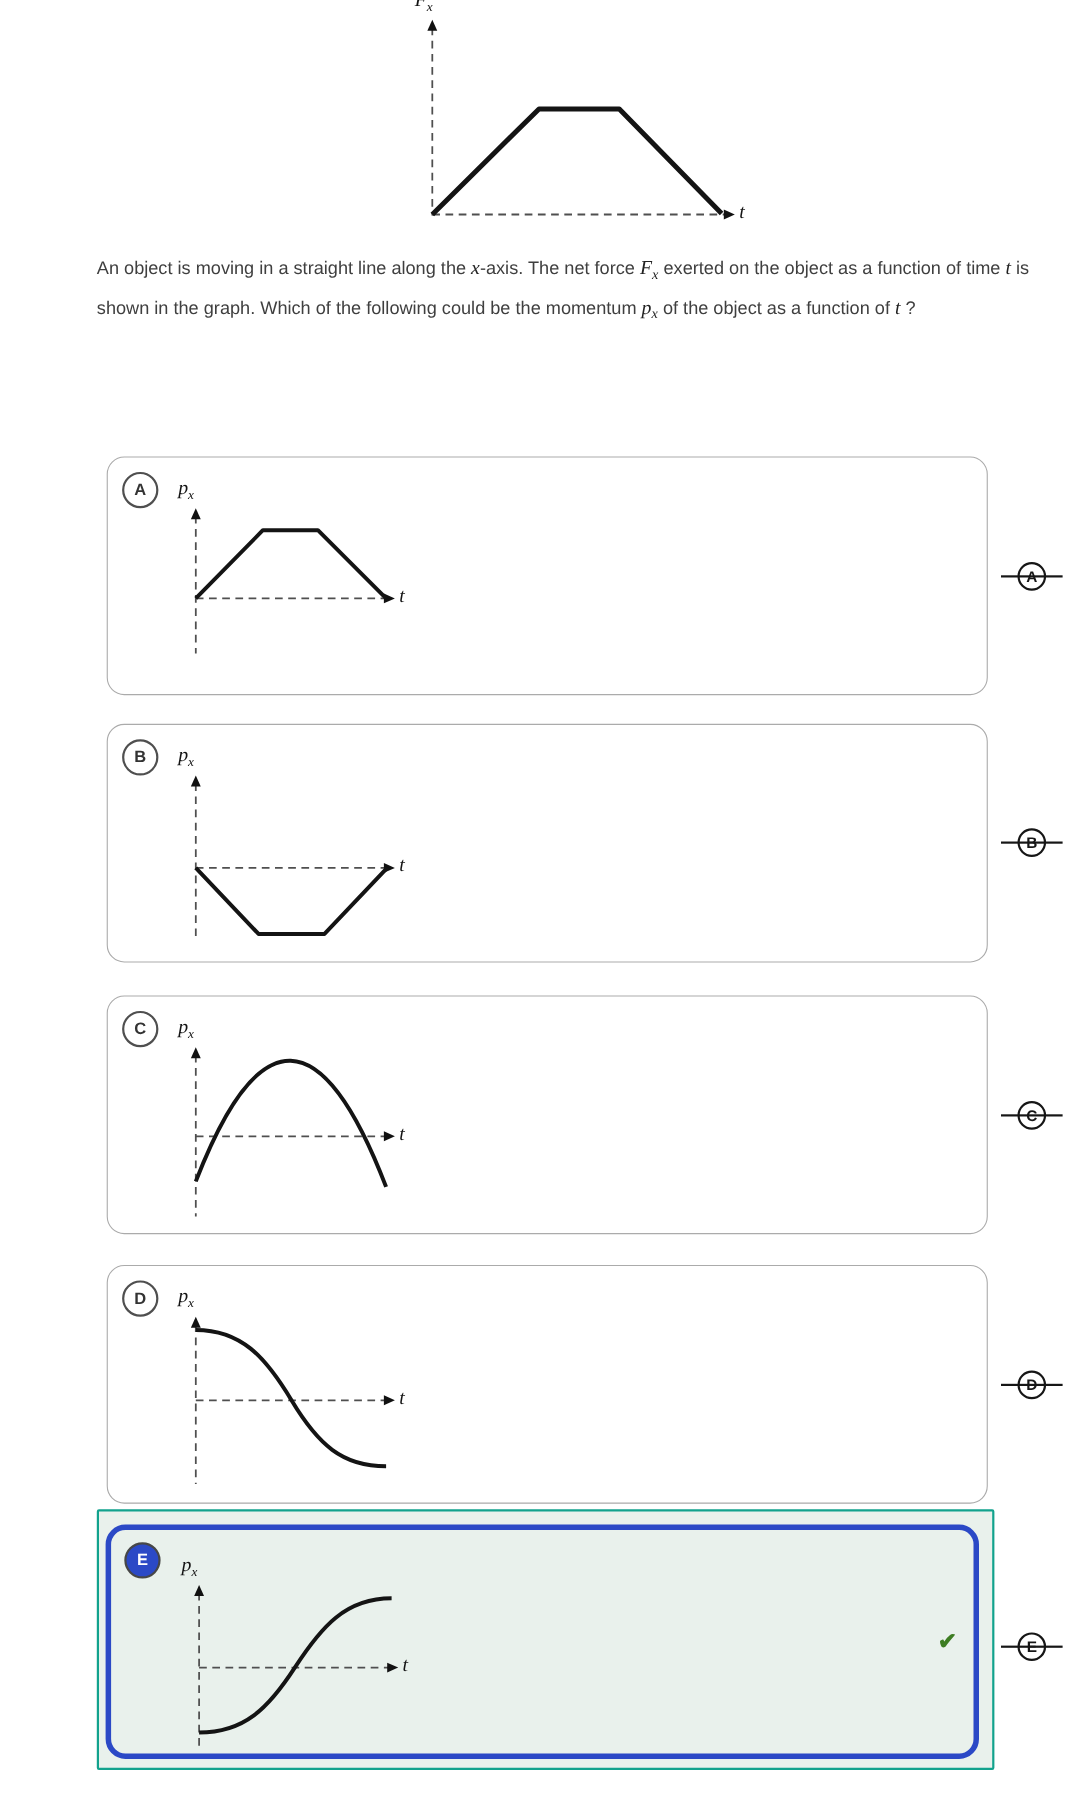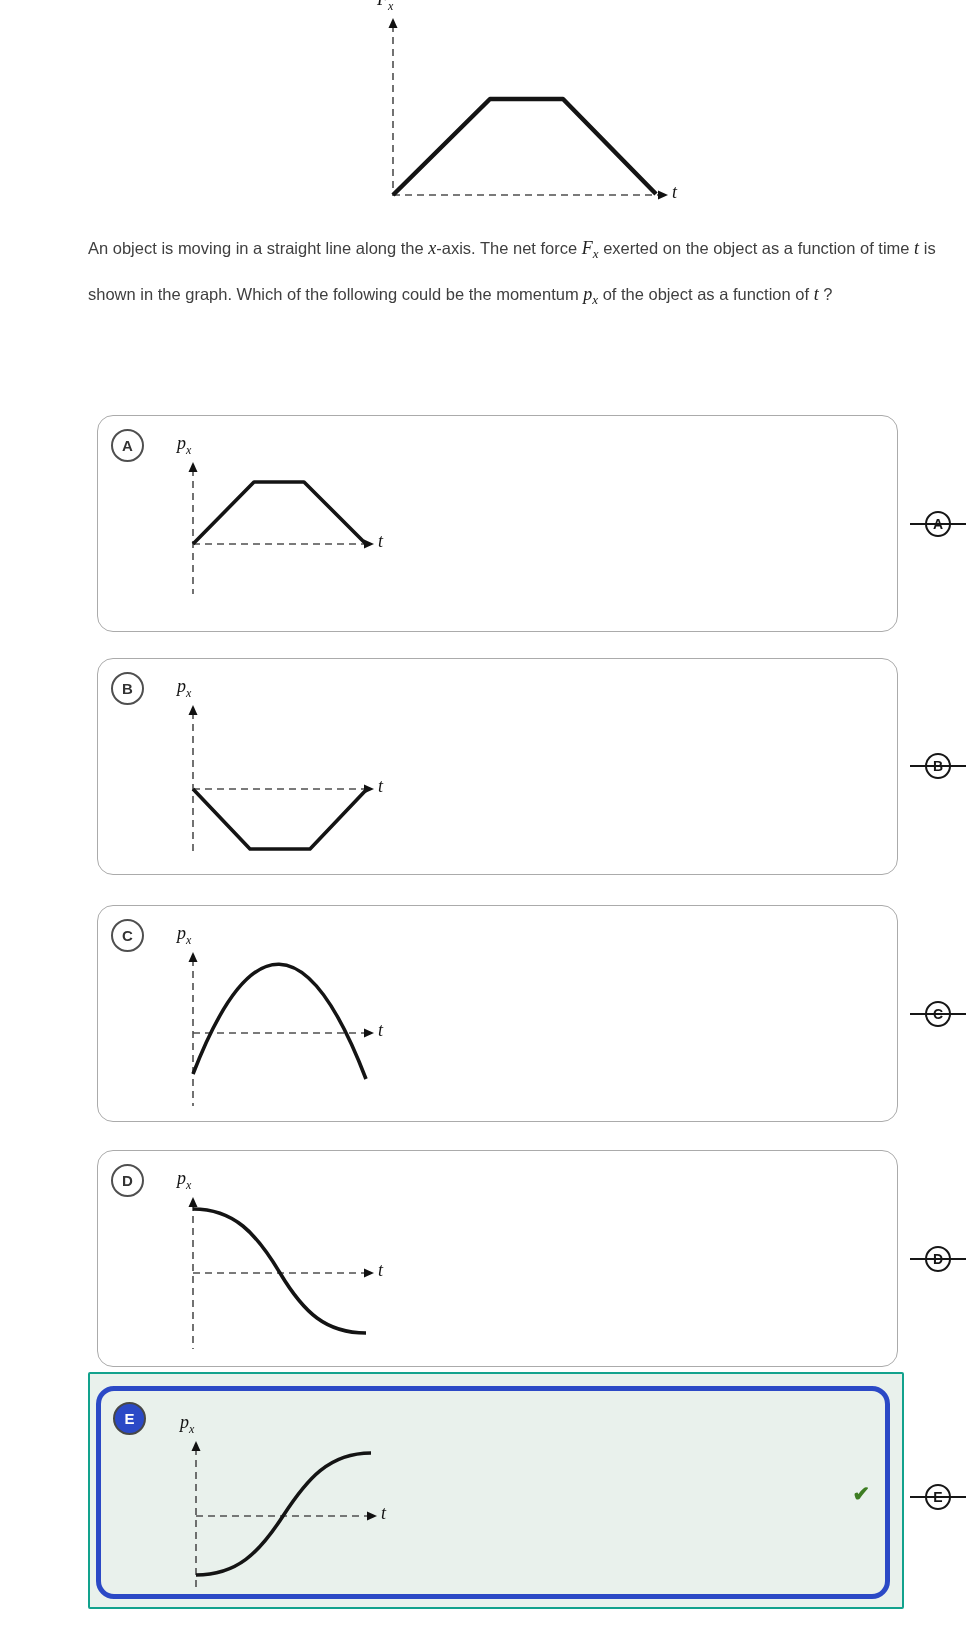--- a/index.html
+++ b/index.html
@@ -22,25 +22,25 @@
   
   .graph{position:absolute;}
   .graph svg{display:block;overflow:visible;}
   .glabel{
     position:absolute;font-family:"Liberation Serif",serif;font-style:italic;
     font-size:18px;color:#141414;line-height:1;white-space:nowrap;
   }
   .glabel i{font-style:italic;}
   .glabel sub{font-size:12px;line-height:0;}
   .main-graph{left:380px;top:-4px;}
-  .opt-graph{left:64px;top:20px;}
+  .opt-graph{left:49px;top:20px;}
   
   .question{
     position:absolute;left:88px;top:228px;width:874px;margin:0;
-    font-size:16.5px;line-height:40px;color:var(--text,#3f3f3f);
+    font-size:16.5px;line-height:30px;color:var(--text,#3f3f3f);
   }
   .question i.mi{
     font-family:"Liberation Serif",serif;font-style:italic;font-size:18px;color:#222;
   }
   .question sub i.mi{font-size:13px;}
   
   .card{
     position:absolute;left:97px;width:801px;height:217px;box-sizing:border-box;
     background:#fff;border:1px solid var(--card-border,#ababab);border-radius:16px;
     cursor:pointer;

